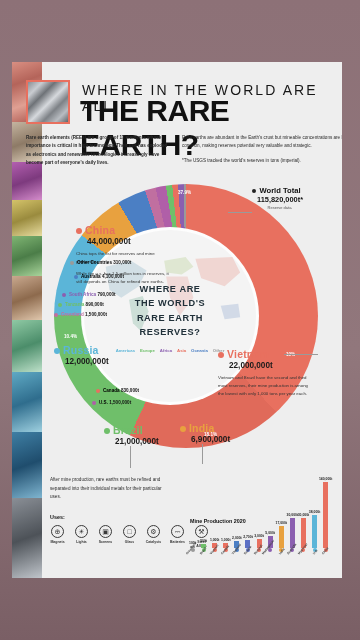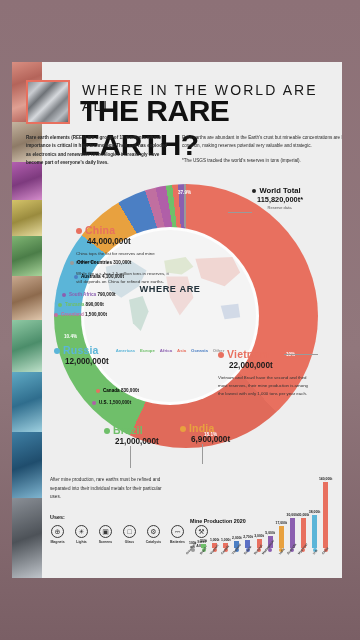--- a/index.html
+++ b/index.html
@@ -162,20 +162,23 @@
             <path d="M14 20 L40 14 L56 24 L48 40 L30 52 L18 44 Z" fill="#8fb5c9"></path>
             <path d="M38 54 L52 50 L58 66 L50 86 L42 78 Z" fill="#7fb59f"></path>
             <path d="M74 14 L96 10 L104 20 L92 28 L76 26 Z" fill="#b5cf8f"></path>
             <path d="M76 30 L98 30 L104 52 L90 70 L80 52 Z" fill="#e8a8a0"></path>
             <path d="M106 12 L144 10 L152 26 L136 40 L112 32 Z" fill="#e89a8f"></path>
             <path d="M132 60 L150 58 L152 72 L136 74 Z" fill="#8fa8cf"></path>
           </g>
         </svg>
         <div class="centertext">
           <div>WHERE ARE</div>
+          <div>THE WORLD'S</div>
+          <div>RARE EARTH</div>
+          <div>RESERVES?</div>
         </div>
         <div class="legend" id="legend-row">
             <span style="color: rgb(91, 181, 216);">Americas</span>
             <span style="color: rgb(111, 191, 106);">Europe</span>
             <span style="color: rgb(139, 95, 176);">Africa</span>
             <span style="color: rgb(232, 112, 95);">Asia</span>
             <span style="color: rgb(75, 127, 196);">Oceania</span>
             <span style="color: rgb(154, 154, 154);">Other</span>
           </div>
       </div>

